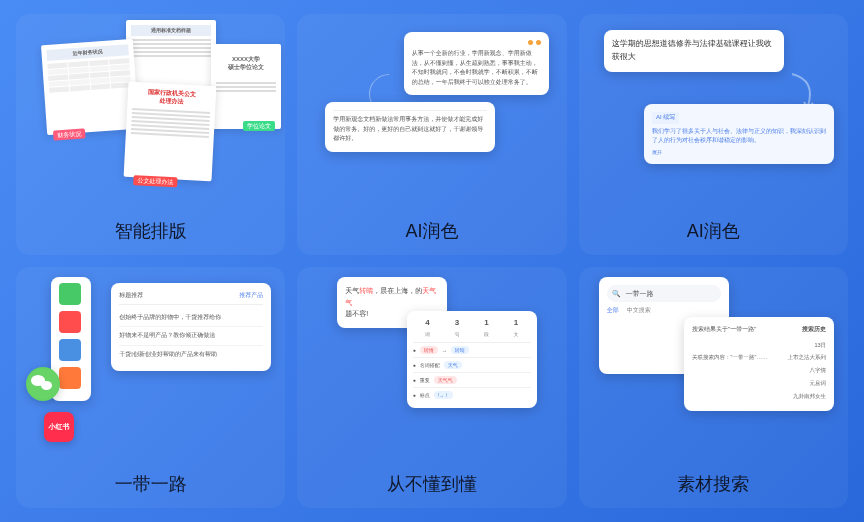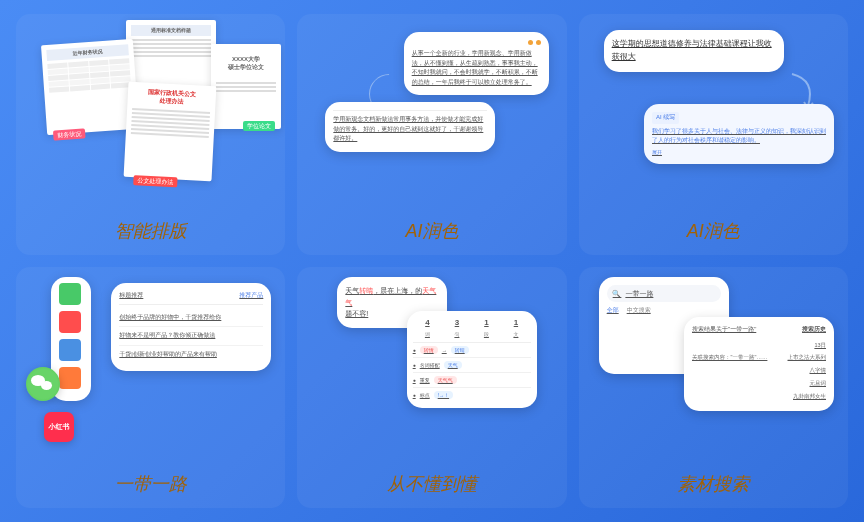--- a/index.html
+++ b/index.html
@@ -24,26 +24,25 @@
     border-radius: 14px;
     position: relative;
     display: flex;
     flex-direction: column;
     justify-content: flex-end;
     align-items: center;
     padding-bottom: 12px;
     overflow: hidden;
   }
   .card-title {
-    color: #a16207;
+    color: #0f172a;
     font-size: 18px;
     font-weight: 500;
     text-align: right;
     z-index: 2;
-    font-style: italic;
   }
   .illus {
     position: absolute;
     top: 10px;
     left: 10px;
     right: 10px;
     bottom: 45px;
   }
 
   
@@ -58,27 +57,26 @@
     line-height: 1.4;
   }
   .doc-header { background:#e8eef8; text-align:center; font-weight:600; padding:2px; margin-bottom:3px;}
   .doc-line { height:2px; background:#ddd; margin:2px 0;}
   .tag { position:absolute; font-size:6px; color:#fff; padding:1px 4px; border-radius:2px;}
 
   
   .panel {
     position:absolute;
     background:#fff;
-    border-radius:15px;
+    border-radius:8px;
     box-shadow:0 3px 12px rgba(0,0,0,0.18);
     padding:8px;
     font-size:6px;
     color:#555;
     line-height:1.6;
-    text-decoration:underline;
   }
   .panel-top { display:flex; justify-content:flex-end; gap:3px; margin-bottom:4px;}
   .dot { width:5px; height:5px; border-radius:50%; background:#f2a33a;}
   .arrow-curve {
     position:absolute;
     width:40px; height:40px;
     border:1.5px solid #8db4f0;
     border-radius:50%;
     border-right-color:transparent;
     border-bottom-color:transparent;

